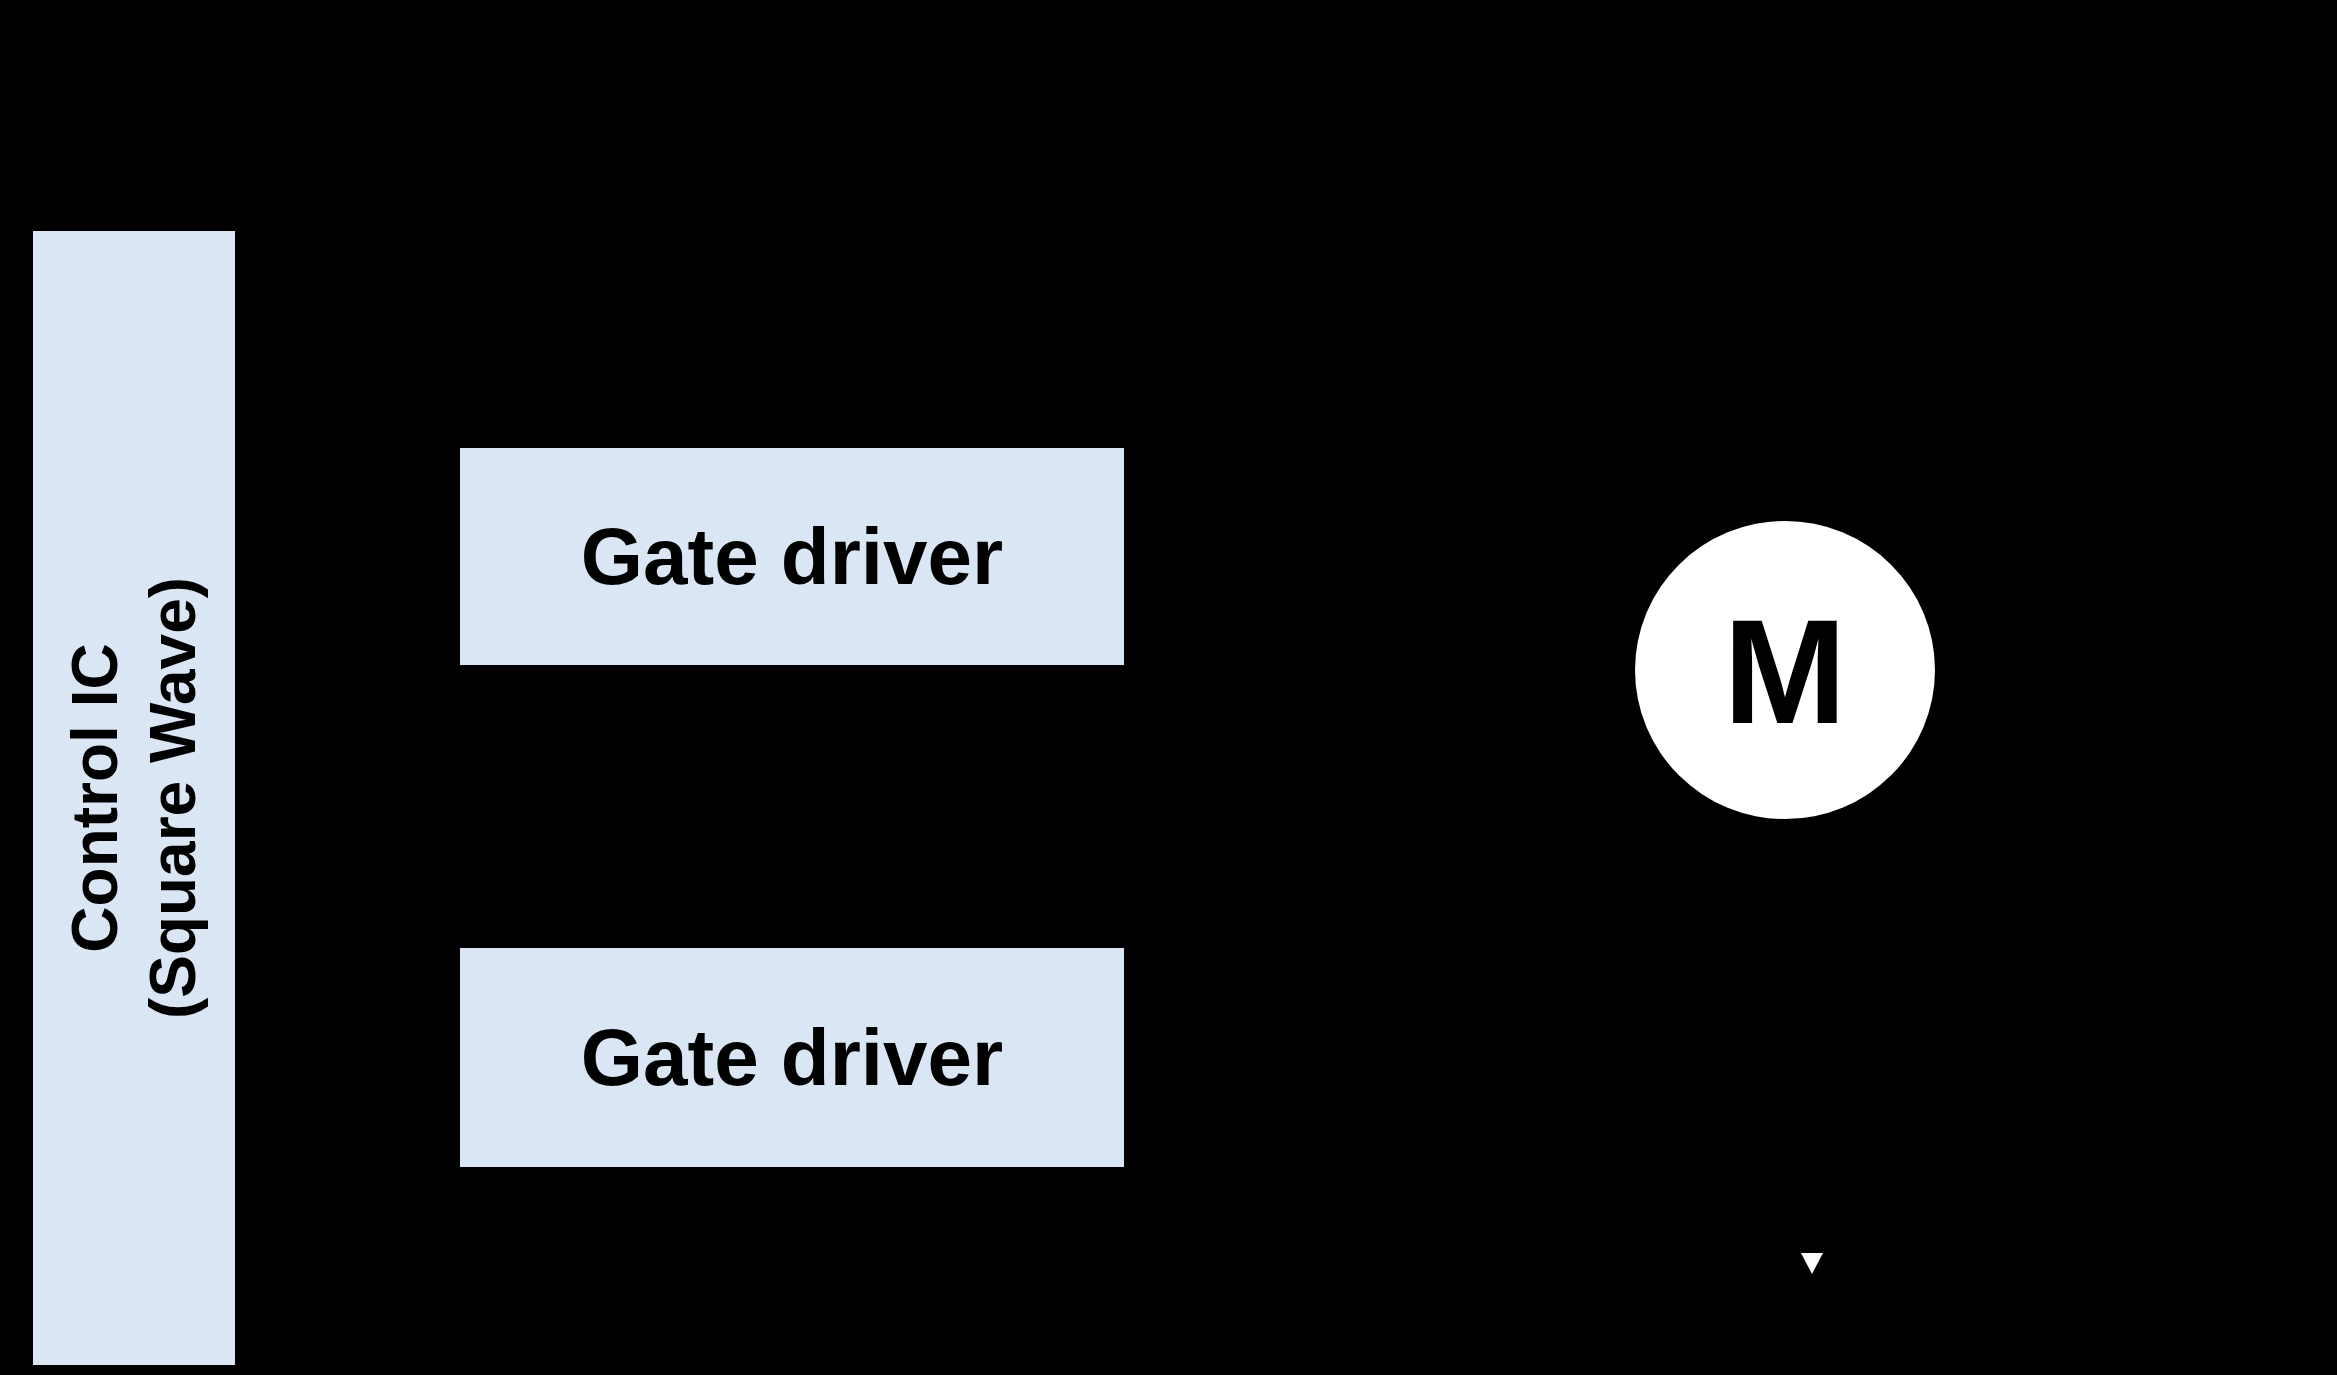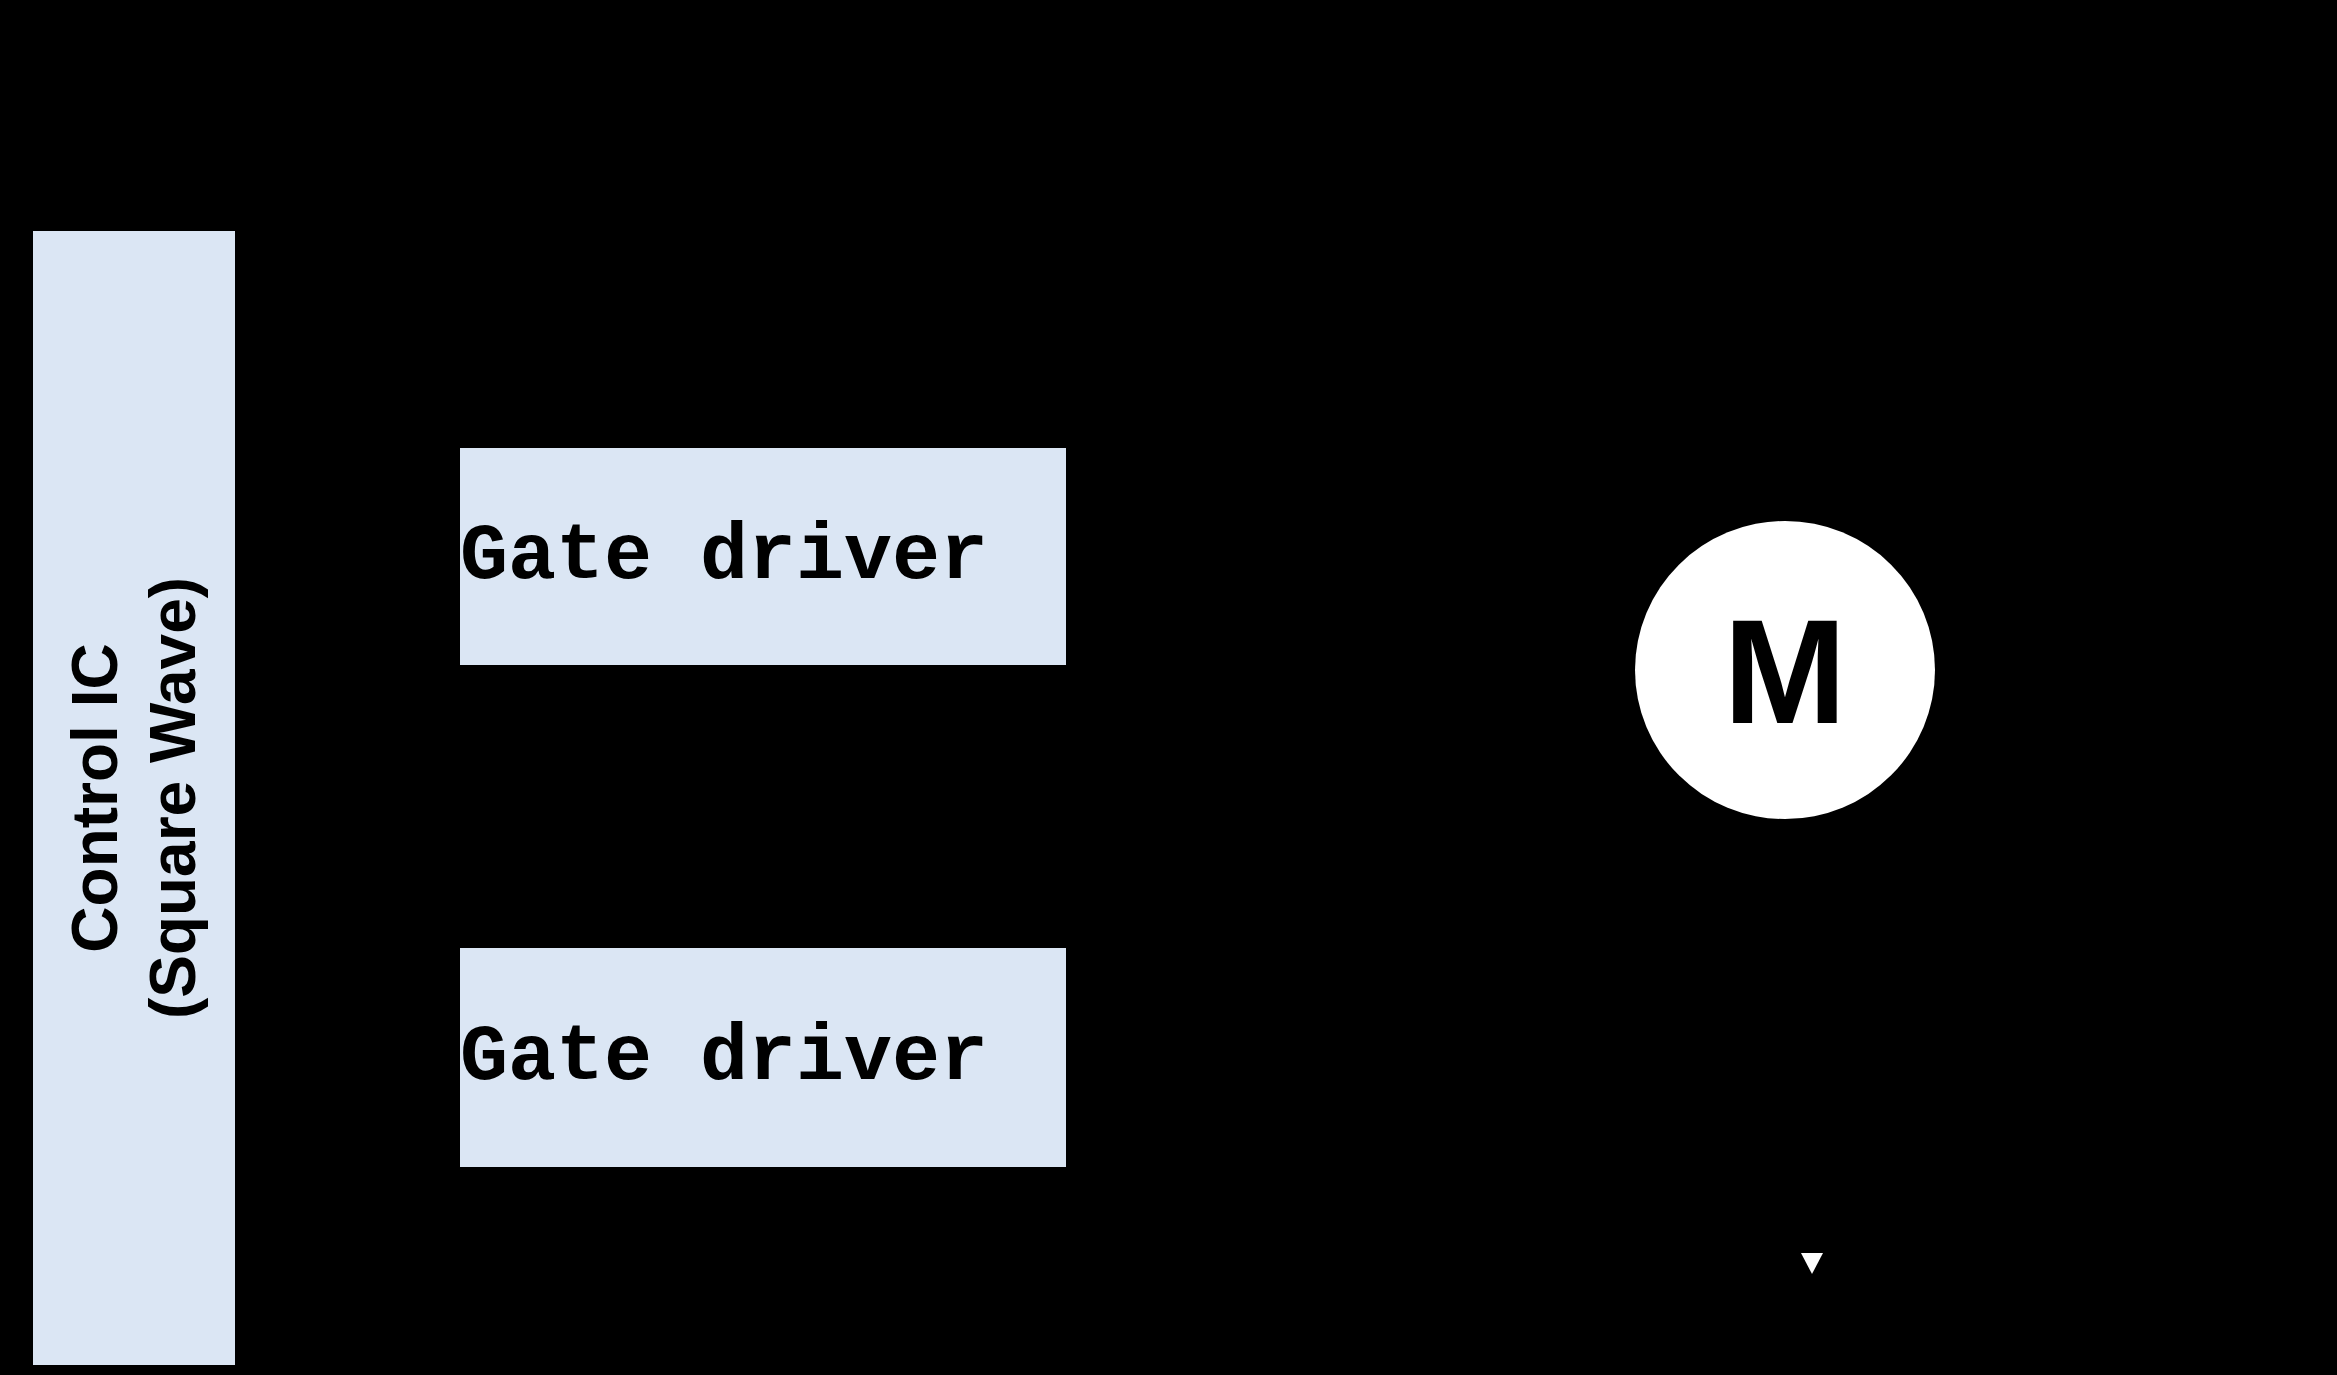--- a/index.html
+++ b/index.html
@@ -39,28 +39,28 @@
     font-size: 64px;
     font-weight: bold;
     line-height: 1.22;
   }
   .control-ic .rotated span { display: block; }
 
   
   .gate-driver {
     position: absolute;
     left: 460px;
-    width: 606px;
+    width: 664px;
     background: #dbe6f4;
     display: flex;
     align-items: center;
+    justify-content: center;
     color: #000000;
     font-size: 80px;
     font-weight: bold;
-    font-family: Liberation Mono, monospace;
   }
   .gate-driver.top    { top: 448px; height: 217px; }
   .gate-driver.bottom { top: 948px; height: 219px; }
 
   
   .motor {
     position: absolute;
     left: 1635px;
     top: 521px;
     width: 300px;

